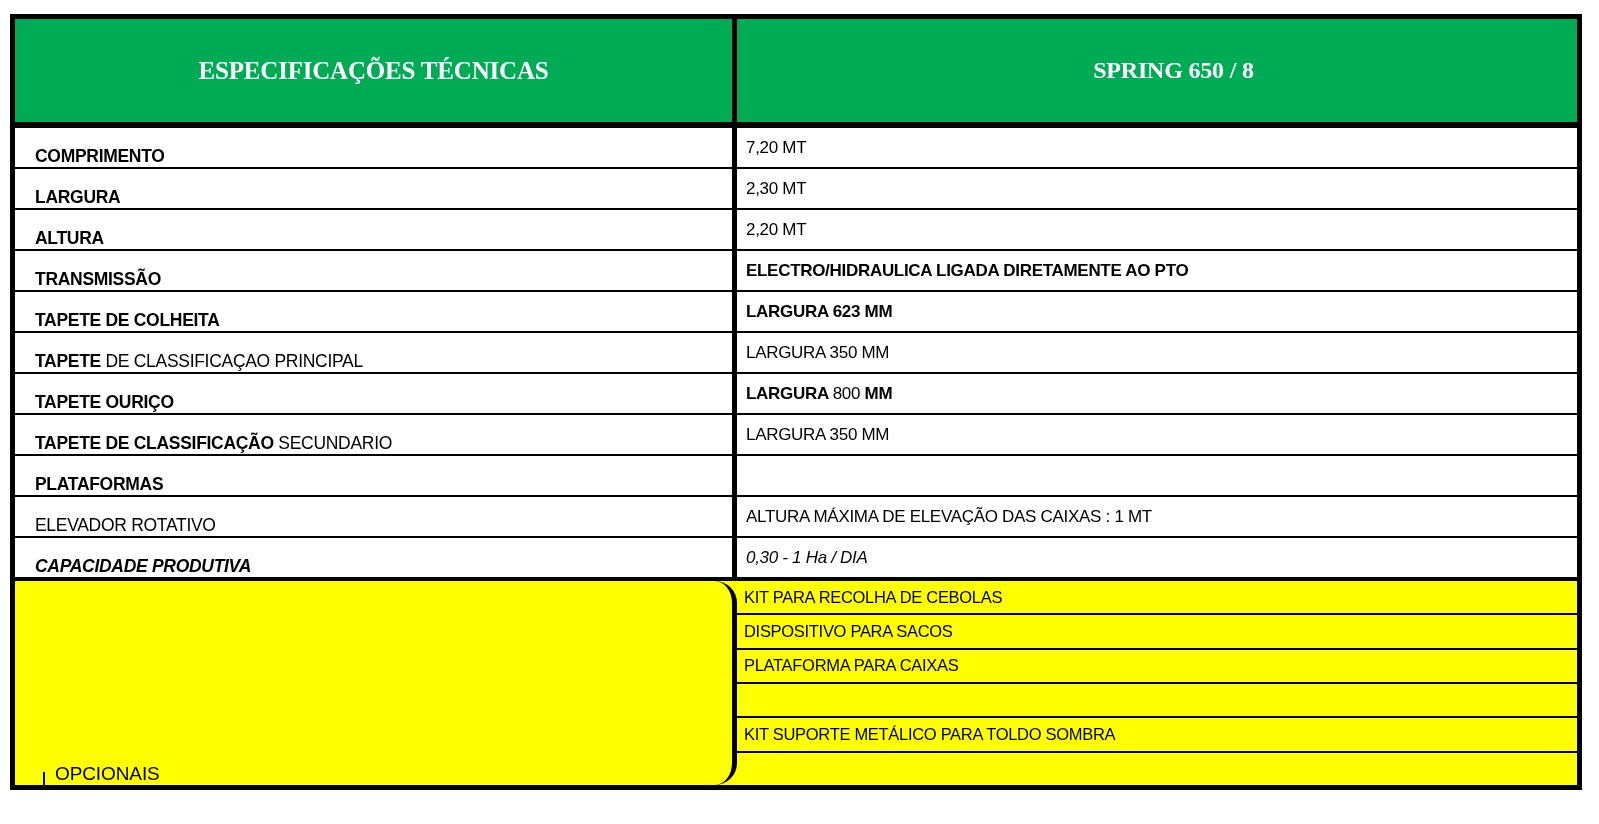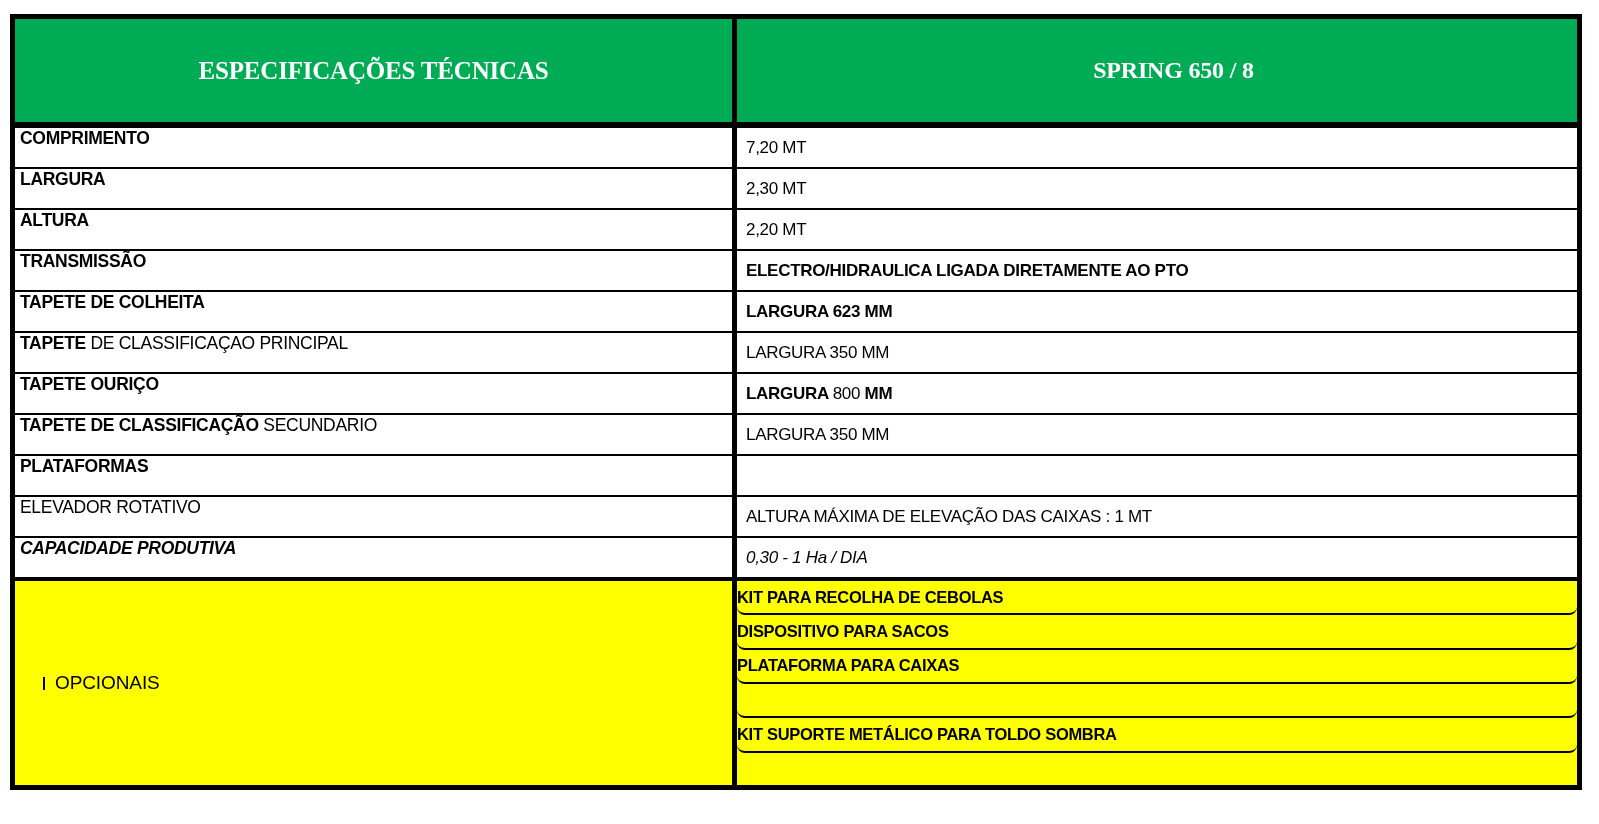--- a/index.html
+++ b/index.html
@@ -29,43 +29,42 @@
   .th-text {
     color:#fff; font-weight:bold; font-size:25px; letter-spacing:-0.2px;
     white-space:nowrap;
   }
   .th-right .th-text { font-size:24px; }
   
   .trow { flex:0 0 41px; display:flex; border-bottom:2px solid #000; }
   .trow.thick { flex-basis:43px; border-bottom-width:4px;font-style:italic; }
   .td-label {
     flex:0 0 722px; border-right:5px solid #000;
-    display:flex; align-items:flex-start; padding-left:5px;
+    display:flex; align-items:flex-end; padding-left:20px;
     font-size:17.5px; letter-spacing:-0.3px; white-space:pre;
   }
   .td-value {
     flex:1; display:flex; align-items:center; padding-left:9px;
     font-size:17px; letter-spacing:-0.3px; white-space:pre;border-radius:16px;
   }
   .b { font-weight:bold; }
   
   .opcionais { flex:1; display:flex; background:var(--yellow); }
   .opc-label-cell {
     flex:0 0 722px; border-right:5px solid #000;
-    display:flex; align-items:center; padding-left:28px;
-    font-size:19px; letter-spacing:-0.1px;
+    display:flex; align-items:flex-end; padding-left:28px;
+    font-size:19px; letter-spacing:-0.1px;border-radius:22px;
   }
   .opc-bar { width:2px; height:13px; background:#000; margin-right:10px; }
   .opc-list { flex:1; display:flex; flex-direction:column; }
   .opt-row {
-    flex:1; display:flex; align-items:center; 
+    flex:1; display:flex; align-items:center; padding-left:7px;
     border-bottom:2px solid #000;
-    font-weight:bold; font-size:16.5px; letter-spacing:-0.3px;
+    font-weight:normal; font-size:16.5px; letter-spacing:-0.3px;
     white-space:pre;
-    border-radius:8px;
   }
   .opt-row:last-child { border-bottom:none; }
 </style>
 </head>
 <body>
 
 <div class="spec-table">
 
   <div class="thead">
     <div class="th-cell th-left">

